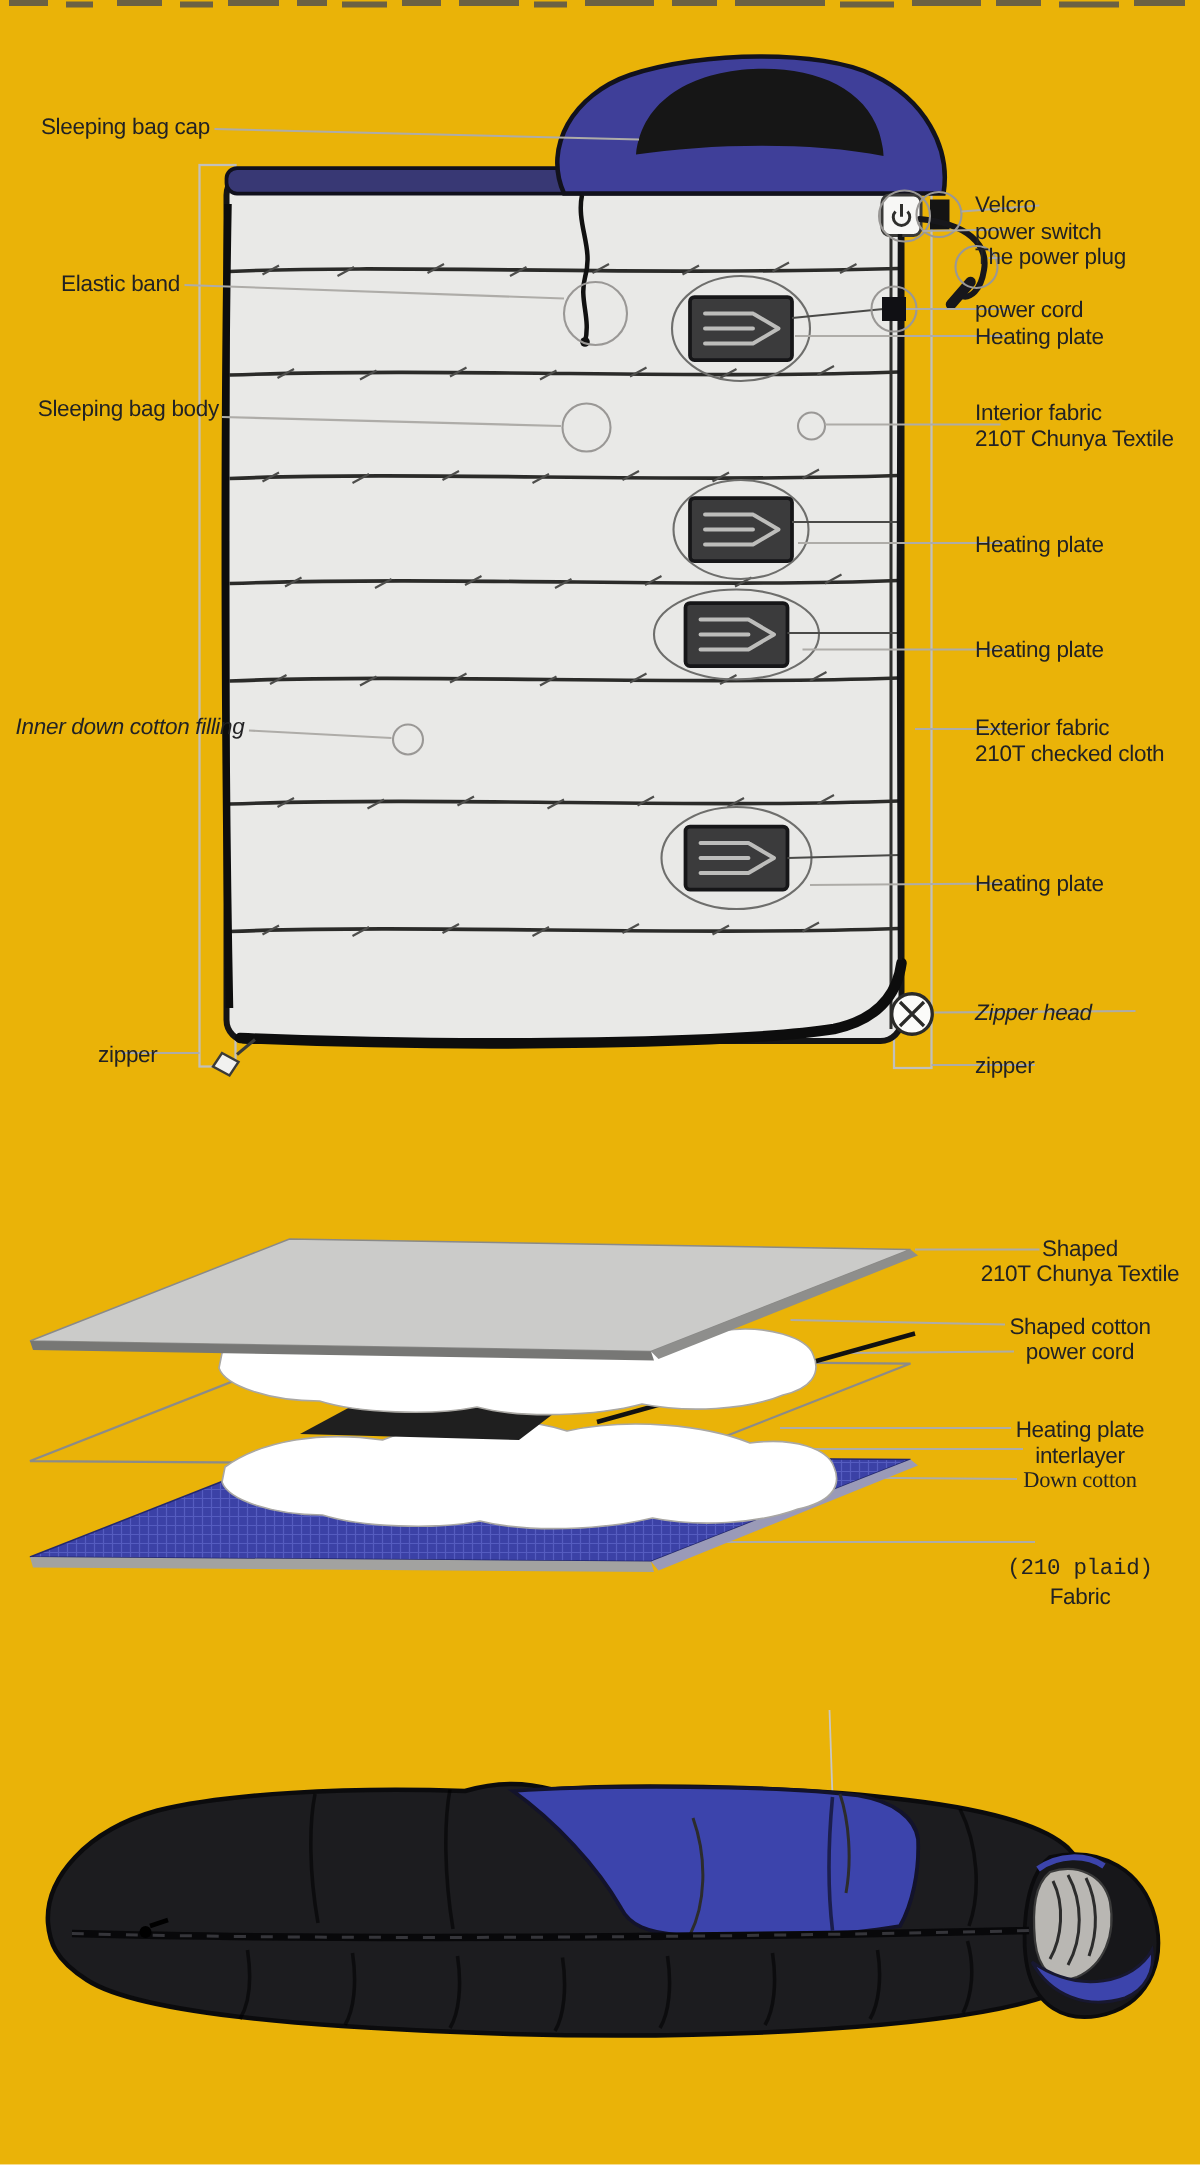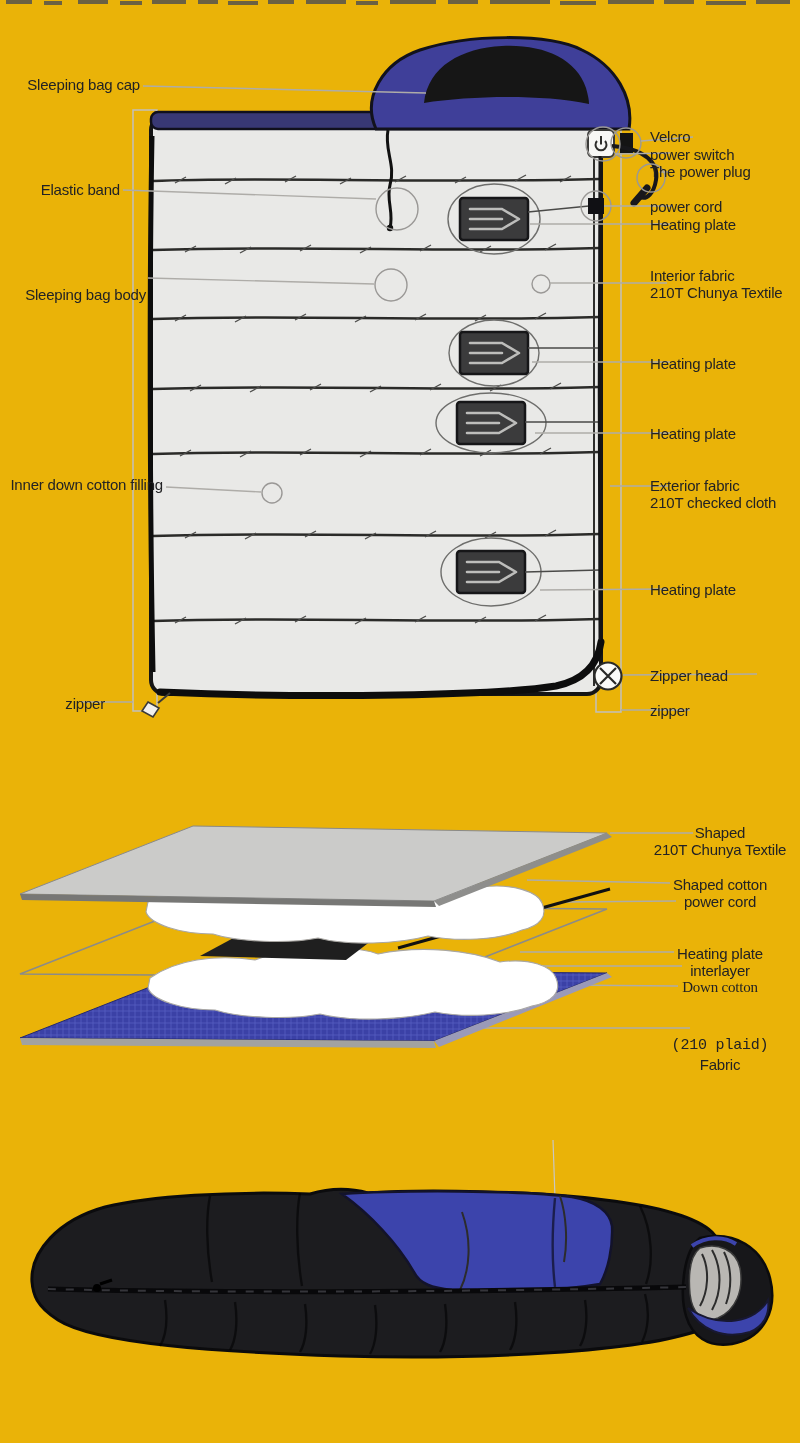--- a/index.html
+++ b/index.html
@@ -215,37 +215,37 @@
       <path d="M48,1289 C240,1294 520,1291 686,1287" stroke="#35353a" stroke-width="2" fill="none" stroke-dasharray="8 10"></path>
       <circle cx="97" cy="1288" r="4" fill="#000"></circle>
       <path d="M100,1284 L112,1280" stroke="#000" stroke-width="3"></path>
     </g>
     <path d="M165,1300 C168,1320 166,1336 160,1346 M235,1302 C238,1322 236,1340 230,1350 M305,1304 C308,1324 306,1342 300,1352 M375,1305 C378,1325 376,1344 370,1354 M445,1304 C448,1324 446,1342 440,1352 M515,1302 C518,1322 516,1340 510,1350 M585,1300 C588,1318 586,1336 580,1346 M645,1294 C650,1312 648,1330 642,1342" class="crease"></path>
   </g>
 </svg>
 
   <div class="lbl left-al" style="right:660px;top:76px;">Sleeping bag cap</div>
   <div class="lbl left-al" style="right:680px;top:181px;text-align:center;">Elastic band</div>
-  <div class="lbl left-al" style="right:654px;top:286px;text-align:right;">Sleeping bag body</div>
-  <div class="lbl left-al" style="right:637px;top:476px;">Inner down cotton filling</div>
+  <div class="lbl left-al" style="right:654px;top:264px;text-align:right;">Sleeping bag body</div>
+  <div class="lbl left-al" style="right:637px;top:476px;font-style:italic;">Inner down cotton filling</div>
   <div class="lbl left-al" style="right:695px;top:695px;">zipper</div>
 
   <div class="lbl right-col" style="top:128px;">Velcro</div>
   <div class="lbl right-col" style="top:146px;">power switch</div>
   <div class="lbl right-col" style="top:163px;">The power plug</div>
   <div class="lbl right-col" style="top:198px;">power cord</div>
   <div class="lbl right-col" style="top:216px;">Heating plate</div>
   <div class="lbl right-col" style="top:267px;">Interior fabric</div>
   <div class="lbl right-col" style="top:284px;">210T Chunya Textile</div>
   <div class="lbl right-col" style="top:355px;">Heating plate</div>
   <div class="lbl right-col" style="top:425px;">Heating plate</div>
   <div class="lbl right-col" style="top:477px;">Exterior fabric</div>
   <div class="lbl right-col" style="top:494px;">210T checked cloth</div>
   <div class="lbl right-col" style="top:581px;">Heating plate</div>
-  <div class="lbl right-col" style="top:667px;">Zipper head</div>
+  <div class="lbl right-col" style="top:667px;font-style:italic;">Zipper head</div>
   <div class="lbl right-col" style="top:702px;">zipper</div>
 
   <div class="lbl layer-col" style="top:824px;">Shaped</div>
   <div class="lbl layer-col" style="top:841px;">210T Chunya Textile</div>
   <div class="lbl layer-col" style="top:876px;">Shaped cotton</div>
   <div class="lbl layer-col" style="top:893px;">power cord</div>
   <div class="lbl layer-col" style="top:945px;">Heating plate</div>
   <div class="lbl layer-col" style="top:962px;">interlayer</div>
   <div class="lbl layer-col" style="top:979px;font-family:Liberation Serif, serif;">Down cotton</div>
   <div class="lbl layer-col" style="top:1056px;text-align:center;">Fabric</div>

